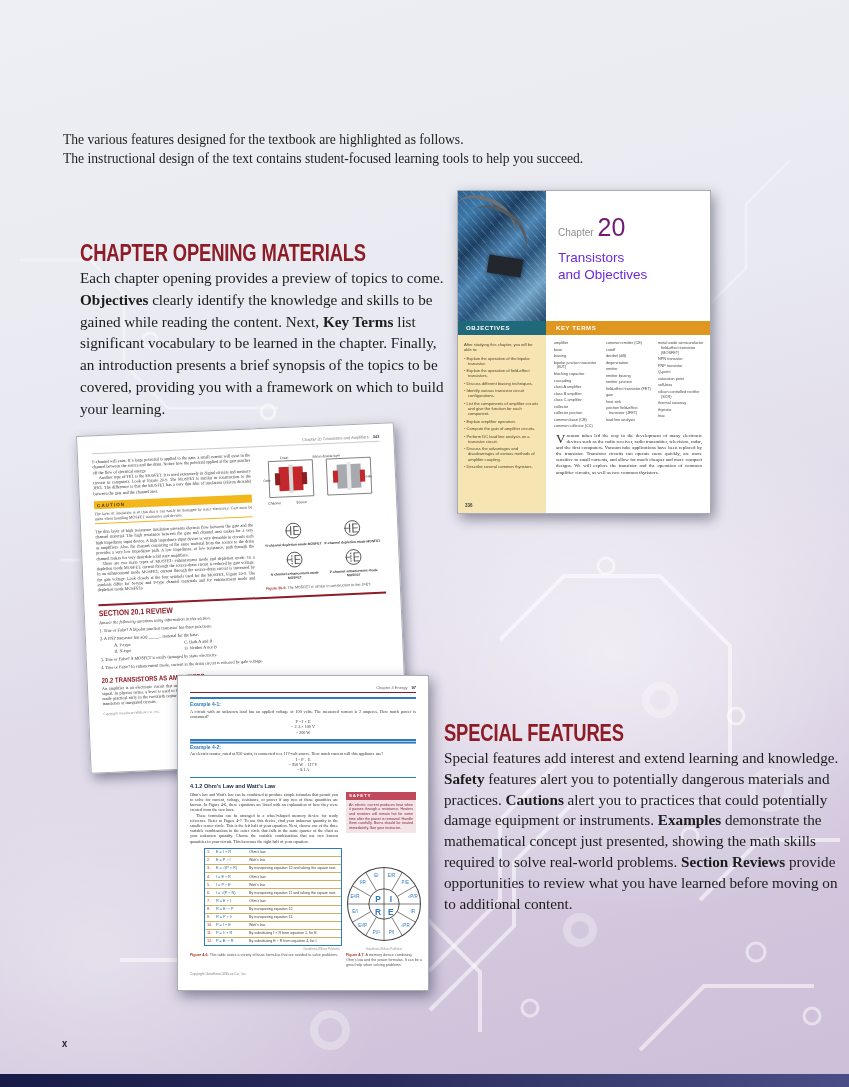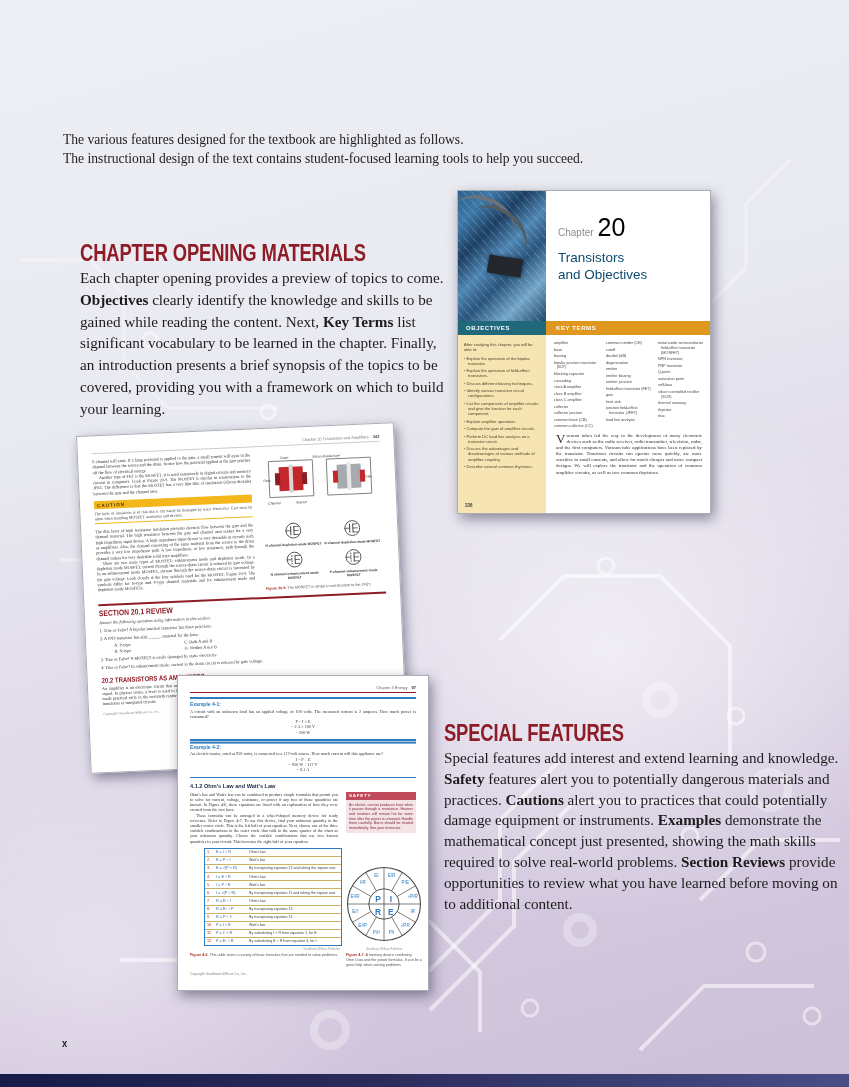--- a/index.html
+++ b/index.html
@@ -29,22 +29,22 @@
   #opener{left:457px;top:190px;width:252px;height:322px;z-index:2;}
   #opener .photo{position:absolute;left:0;top:0;width:88px;height:130px;overflow:hidden;
     background:
       repeating-linear-gradient(48deg, rgba(255,255,255,.14) 0 1px, rgba(255,255,255,0) 1px 6px),
       linear-gradient(135deg,#2e608b 0%,#3d79a9 16%,#1c3e62 32%,#4e86b4 48%,#29547c 62%,#74a7c9 80%,#1f4668 100%);}
   #opener .photo .chip{position:absolute;left:30px;top:66px;width:34px;height:18px;background:#23272d;transform:rotate(9deg);box-shadow:0 0 4px rgba(0,0,0,.6);}
   #opener .photo .wire1,#opener .photo .wire2{position:absolute;border:none;border-top:4px solid #6d7276;border-radius:50%;width:66px;height:44px;background:transparent;}
   #opener .photo .wire1{left:-8px;top:6px;transform:rotate(24deg);}
   #opener .photo .wire2{left:6px;top:18px;transform:rotate(38deg);border-top-color:#565b60;}
   #opener .chlabel{position:absolute;left:100px;top:22px;color:#8d8d8d;font-family:"Liberation Sans",sans-serif;font-size:10px;}
-  #opener .chnum{font-size:25px;color:#000000;margin-left:4px;font-family:"Liberation Sans",sans-serif;}
-  #opener .chtitle{position:absolute;left:100px;top:58px;color:#0c4a6e;font-family:"Liberation Sans",sans-serif;font-size:13.5px;line-height:17px;}
+  #opener .chnum{font-size:25px;color:#701a75;margin-left:4px;font-family:"Liberation Sans",sans-serif;}
+  #opener .chtitle{position:absolute;left:100px;top:58px;color:#6d28d9;font-family:"Liberation Sans",sans-serif;font-size:13.5px;line-height:17px;}
   #opener .barO{position:absolute;left:0;top:130px;width:88px;height:14px;background:#20697b;color:#fff;
     font-family:"Liberation Sans",sans-serif;font-weight:700;font-size:6px;letter-spacing:.6px;line-height:14px;padding-left:8px;box-sizing:border-box;}
   #opener .barK{position:absolute;left:88px;top:130px;width:164px;height:14px;background:#e0971f;color:#fff;
     font-family:"Liberation Sans",sans-serif;font-weight:700;font-size:6px;letter-spacing:.6px;line-height:14px;padding-left:10px;box-sizing:border-box;}
   #opener .objcol{position:absolute;left:0;top:144px;width:88px;height:178px;background:#f6e5b2;box-sizing:border-box;padding:7px 6px;}
   #opener .objintro{font-family:"Liberation Sans",sans-serif;font-size:4.1px;line-height:1.3;color:#50462c;margin-bottom:3px;}
   .objlist div{font-family:"Liberation Sans",sans-serif;font-size:4.1px;line-height:1.25;color:#50462c;margin-bottom:2.4px;padding-left:4px;text-indent:-4px;}
   .objlist div::before{content:"•  ";color:#a0392e;}
   #opener .ofolio{position:absolute;left:7px;bottom:5px;font-family:"Liberation Sans",sans-serif;font-weight:700;font-size:4.5px;color:#444;}
   #opener .ktwrap{position:absolute;left:96px;top:150px;width:150px;display:flex;gap:6px;}

